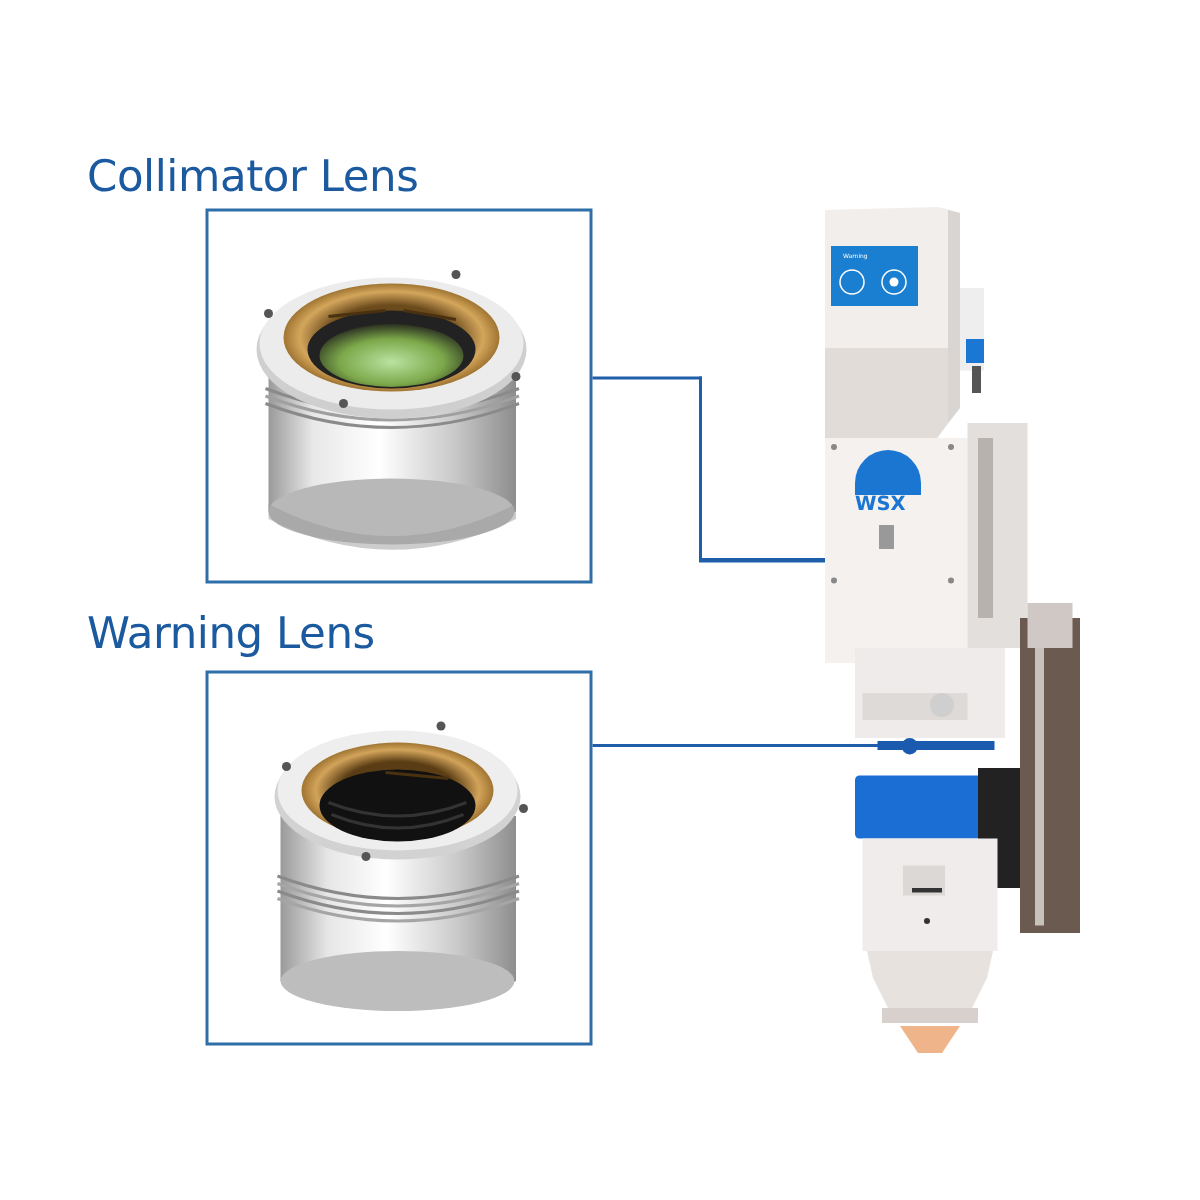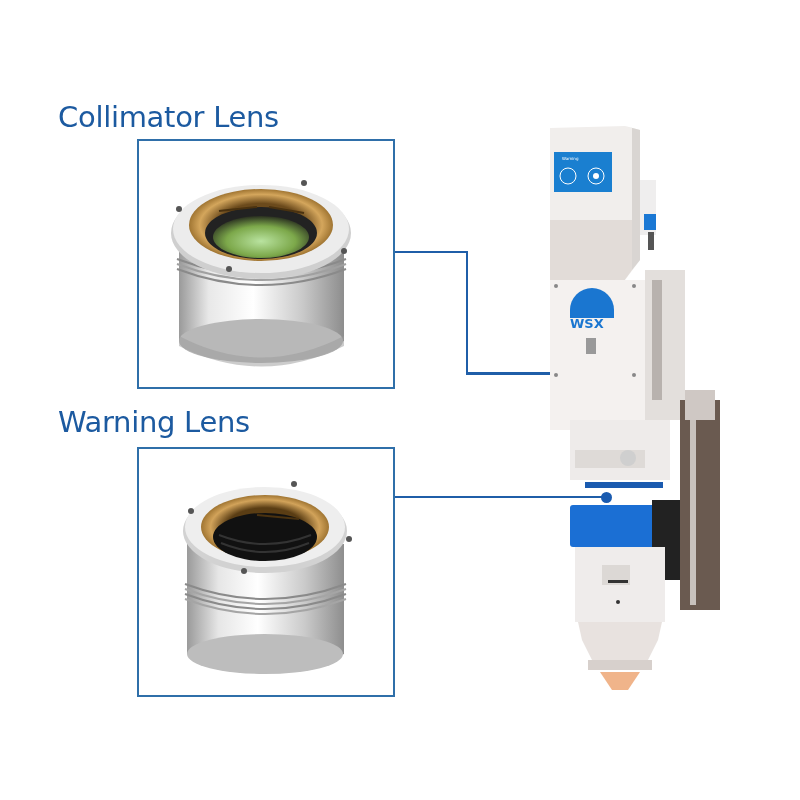--- a/index.html
+++ b/index.html
@@ -2,21 +2,21 @@
 <html><head>
 <meta charset="utf-8">
 <style>
   html,body{margin:0;padding:0;background:#ffffff;}
   body{width:800px;height:800px;position:relative;overflow:hidden;font-family:"DejaVu Sans","Liberation Sans",sans-serif;}
   .title{position:absolute;color:#1c5aa0;font-size:29px;font-weight:400;letter-spacing:-0.3px;white-space:nowrap;}
   .frame{position:absolute;border:2px solid #2f6fa9;background:#fff;box-sizing:border-box;}
   .conn{position:absolute;background:#1f5ea8;}
   .dot{position:absolute;width:11px;height:11px;border-radius:50%;background:#1a5bb0;}
   .lens svg{position:absolute;left:0;top:0;}
-  .head{position:absolute;left:540px;top:120px;width:190px;height:580px;}
+  .head{position:absolute;left:540px;top:132px;width:190px;height:580px;}
 </style>
 </head>
 <body>
 
 <div class="title" style="left:58px;top:80px;margin-top:20px;">Collimator Lens</div>
 <div class="frame" style="left:137px;top:139px;width:258px;height:250px;">
   <div class="lens" style="position:absolute;left:0;top:0;width:254px;height:246px;">
     <svg width="254" height="246" viewBox="0 0 254 246">
       <defs>
         <linearGradient id="bodyA" x1="0" x2="1">

